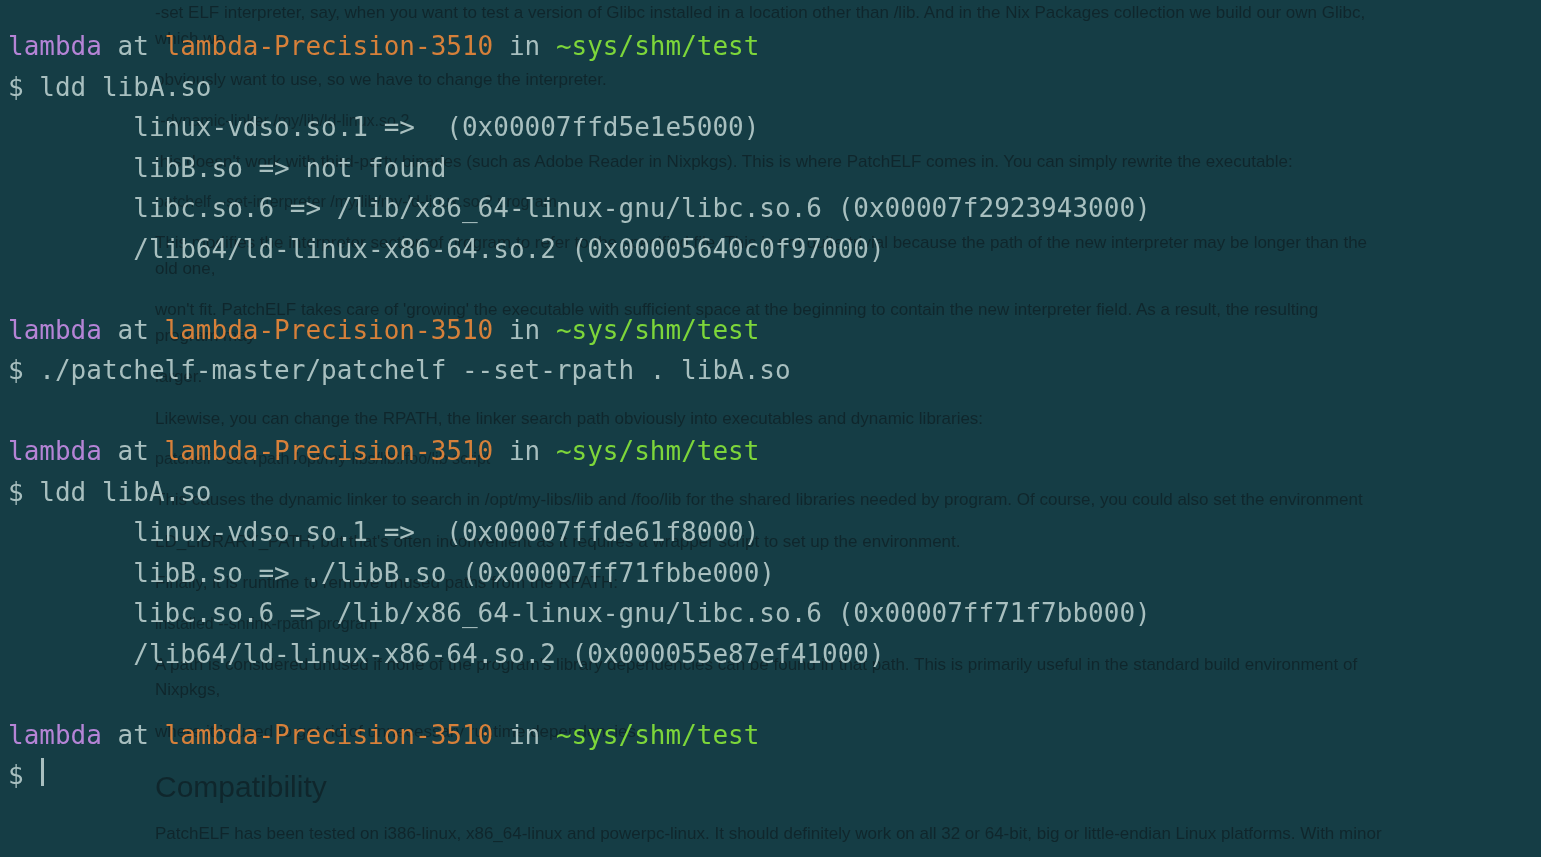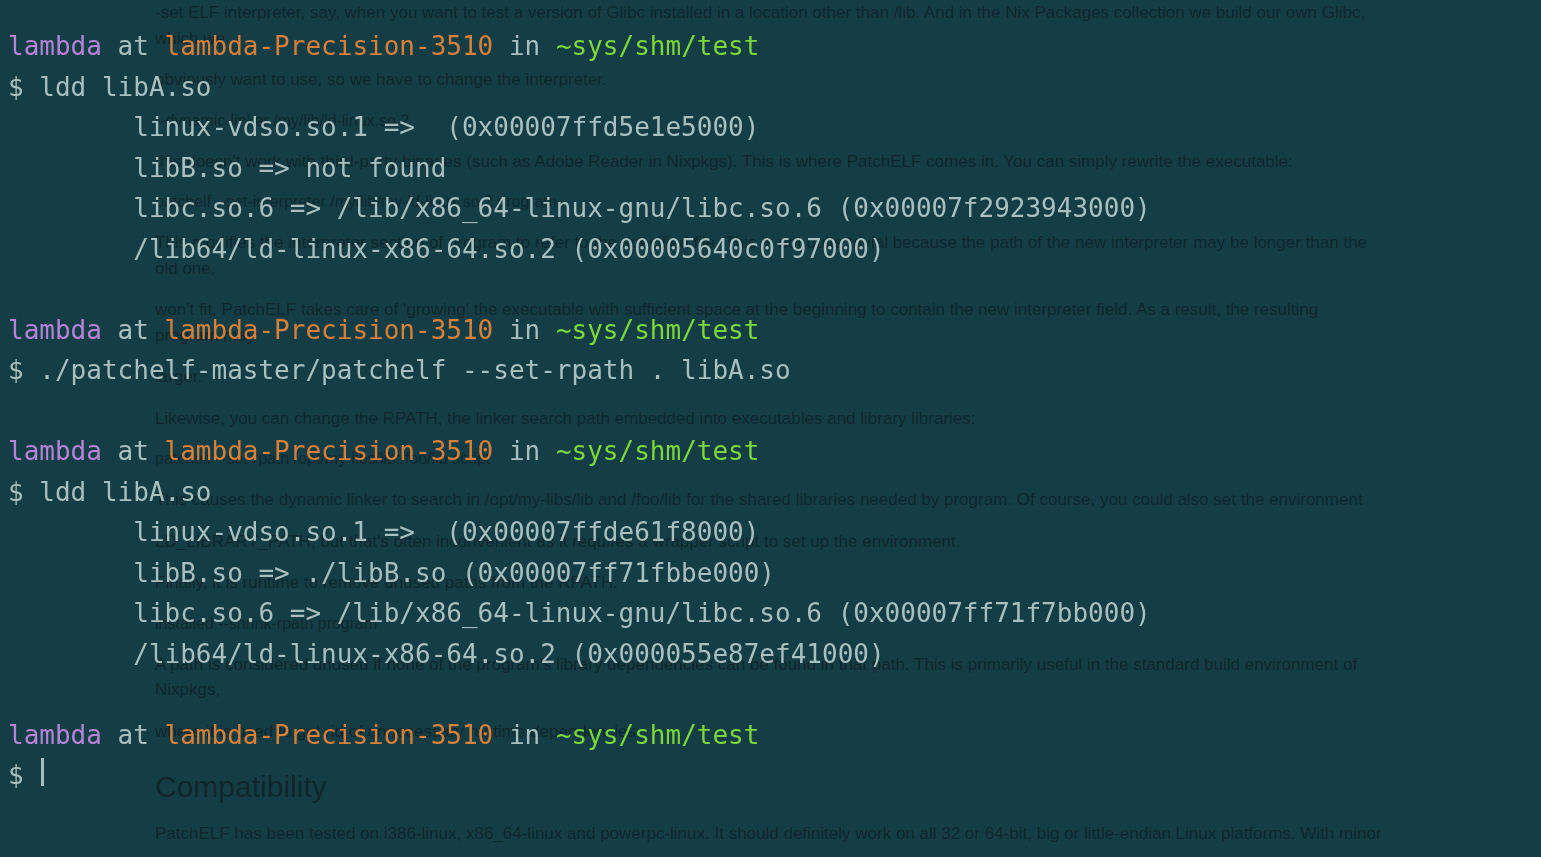--- a/index.html
+++ b/index.html
@@ -64,21 +64,21 @@
 
 <div class="bg-text">
   <p>-set ELF interpreter, say, when you want to test a version of Glibc installed in a location other than /lib. And in the Nix Packages collection we build our own Glibc, which we</p>
   <p>obviously want to use, so we have to change the interpreter.</p>
   <span class="code">--dynamic-linker /my/lib/ld-linux.so.2</span>
   <p>this doesn't work with third-party binaries (such as Adobe Reader in Nixpkgs). This is where PatchELF comes in. You can simply rewrite the executable:</p>
   <span class="code">patchelf --set-interpreter /my/lib/my-ld-linux.so.2 program</span>
   <p>This modifies the interpreter section of program to refer to the specified file. This is not quite trivial because the path of the new interpreter may be longer than the old one,</p>
   <p>won't fit. PatchELF takes care of 'growing' the executable with sufficient space at the beginning to contain the new interpreter field. As a result, the resulting program may</p>
   <p>larger.</p>
-  <p>Likewise, you can change the RPATH, the linker search path embedded into executables and library libraries:</p>
+  <p>Likewise, you can change the RPATH, the linker search path obviously into executables and dynamic libraries:</p>
   <span class="code">patchelf --set-rpath /opt/my-libs/lib:/foo/lib script</span>
   <p>This causes the dynamic linker to search in /opt/my-libs/lib and /foo/lib for the shared libraries needed by program. Of course, you could also set the environment</p>
   <p>LD_LIBRARY_PATH, but that's often inconvenient as it requires a wrapper script to set up the environment.</p>
   <p>Finally, it is runtime to remove unused paths from the RPATH:</p>
   <span class="code">installed --shrink-rpath program</span>
   <p>A path is considered unused if none of the program's library dependencies can be found in that path. This is primarily useful in the standard build environment of Nixpkgs,</p>
   <p>where it is used to get rid of unnecessary runtime dependencies.</p>
   <h2>Compatibility</h2>
   <p>PatchELF has been tested on i386-linux, x86_64-linux and powerpc-linux. It should definitely work on all 32 or 64-bit, big or little-endian Linux platforms. With minor</p>
 

